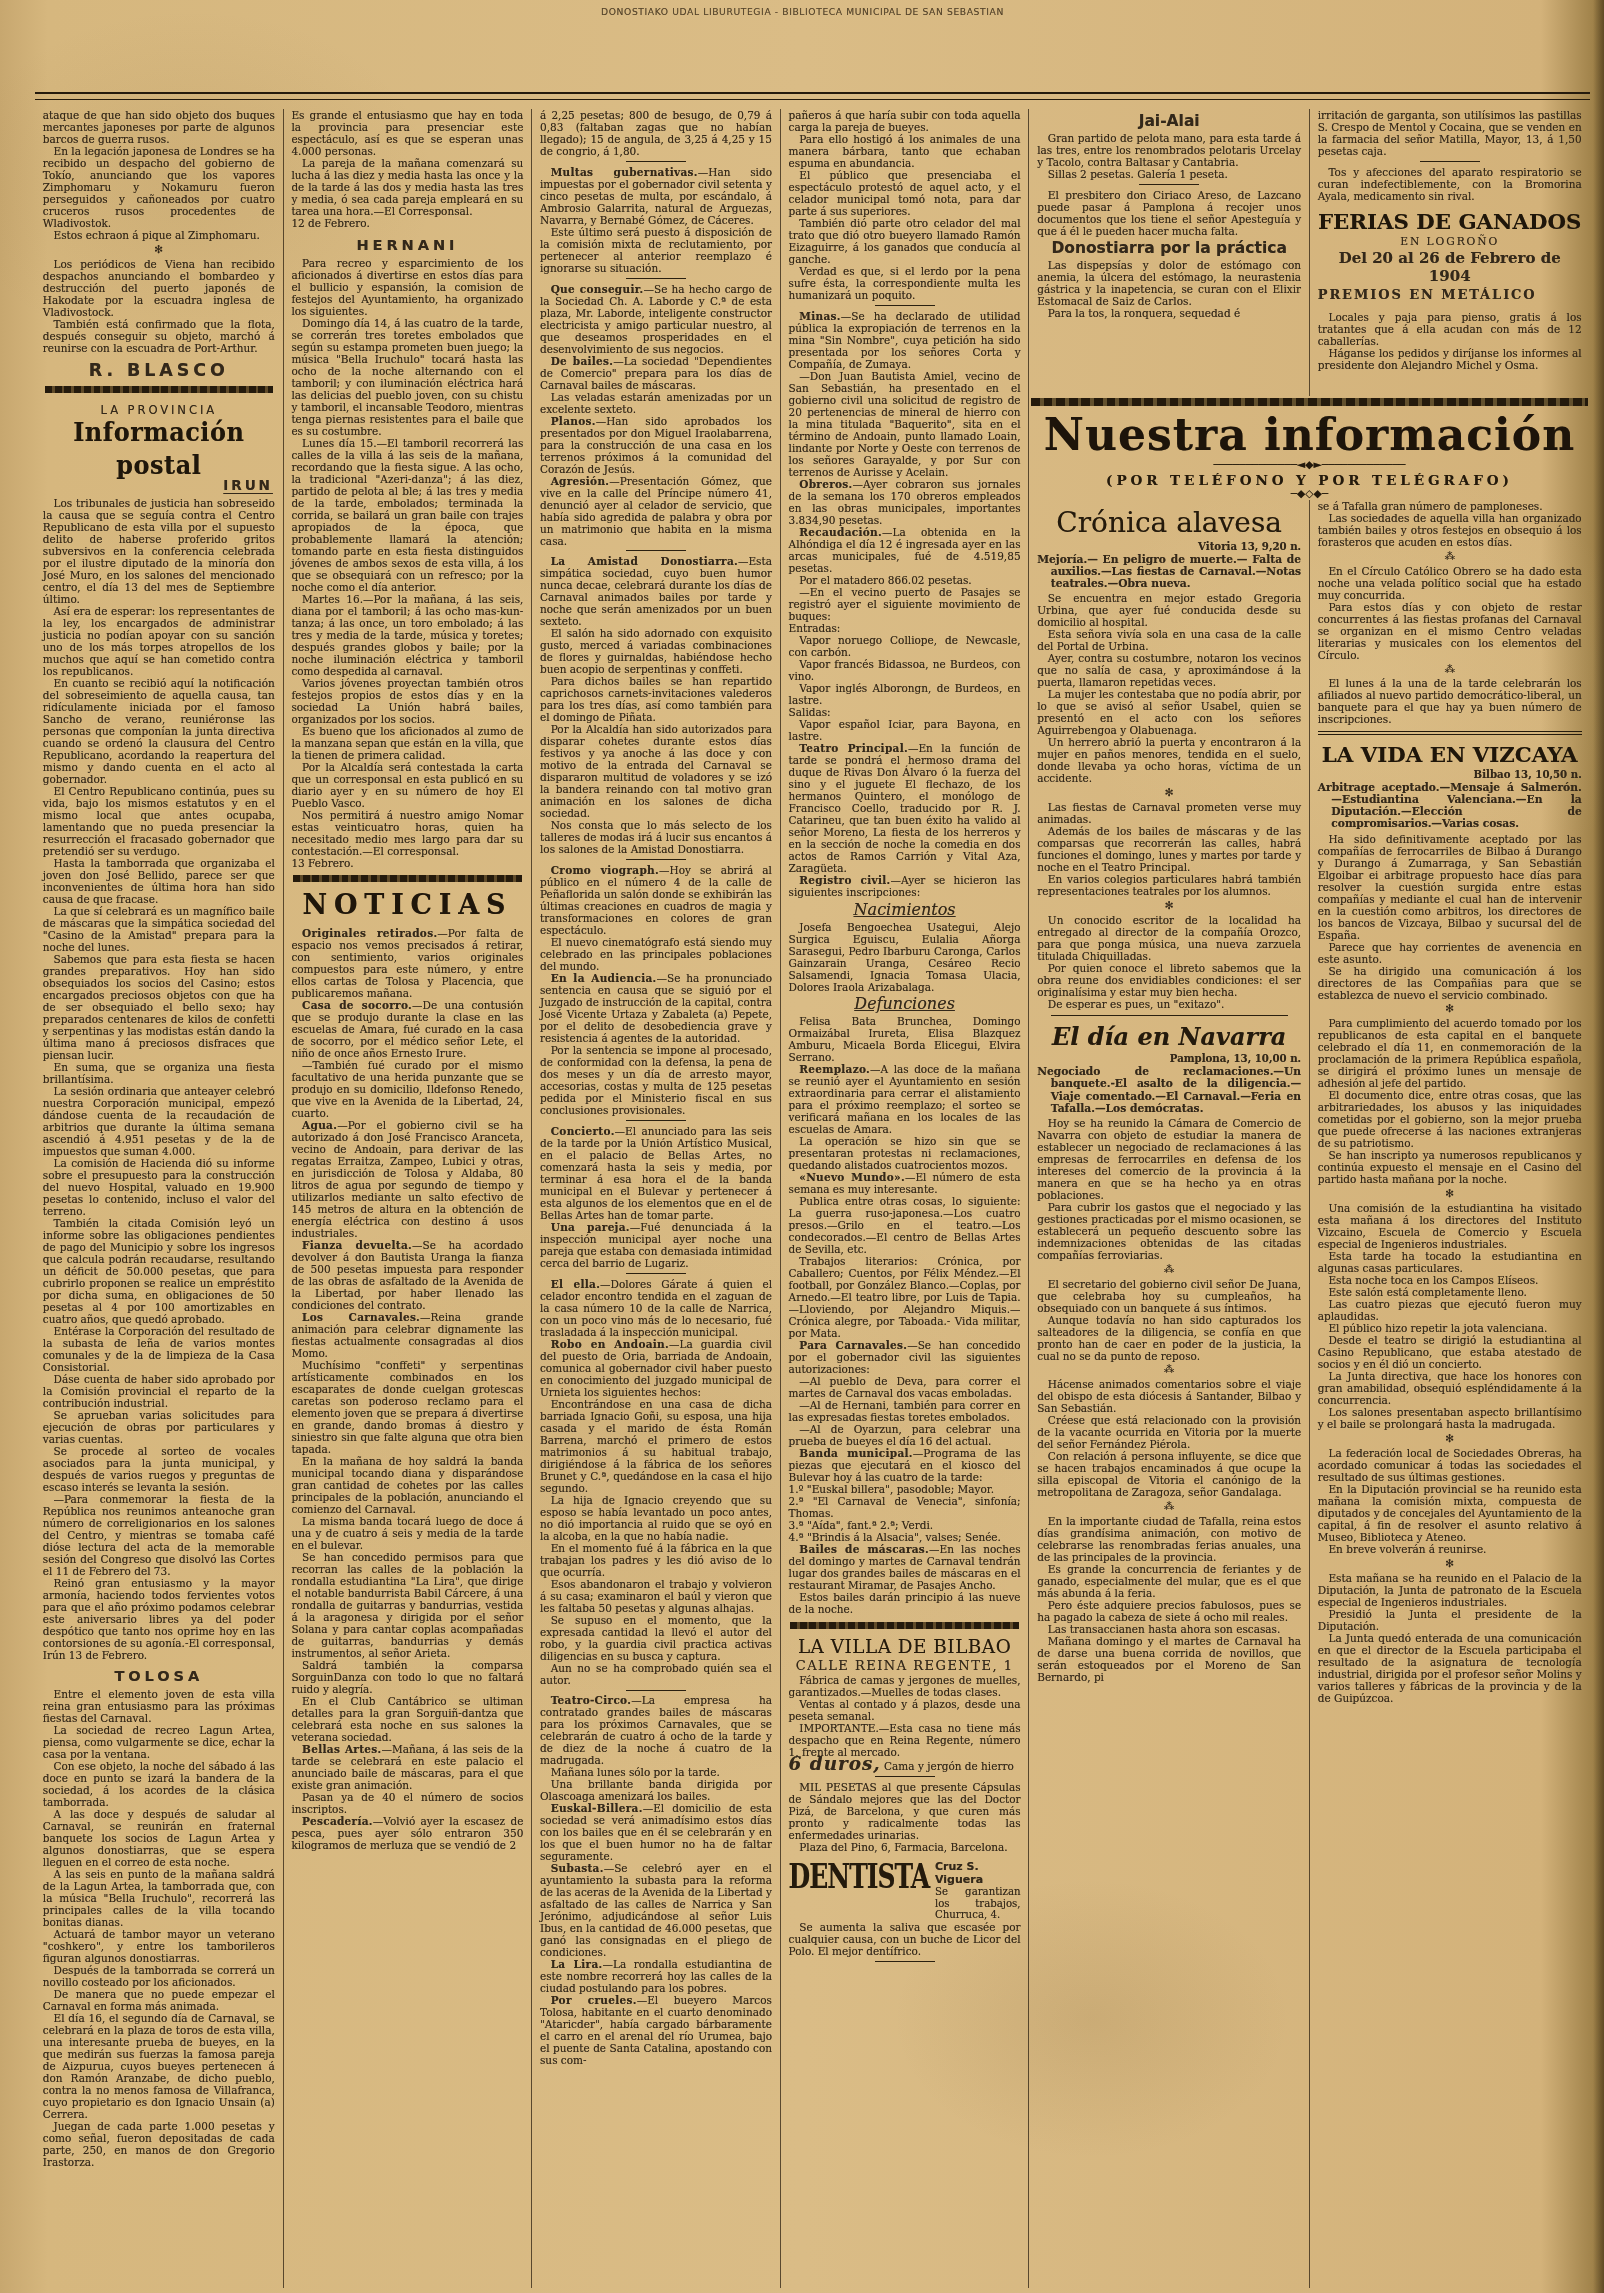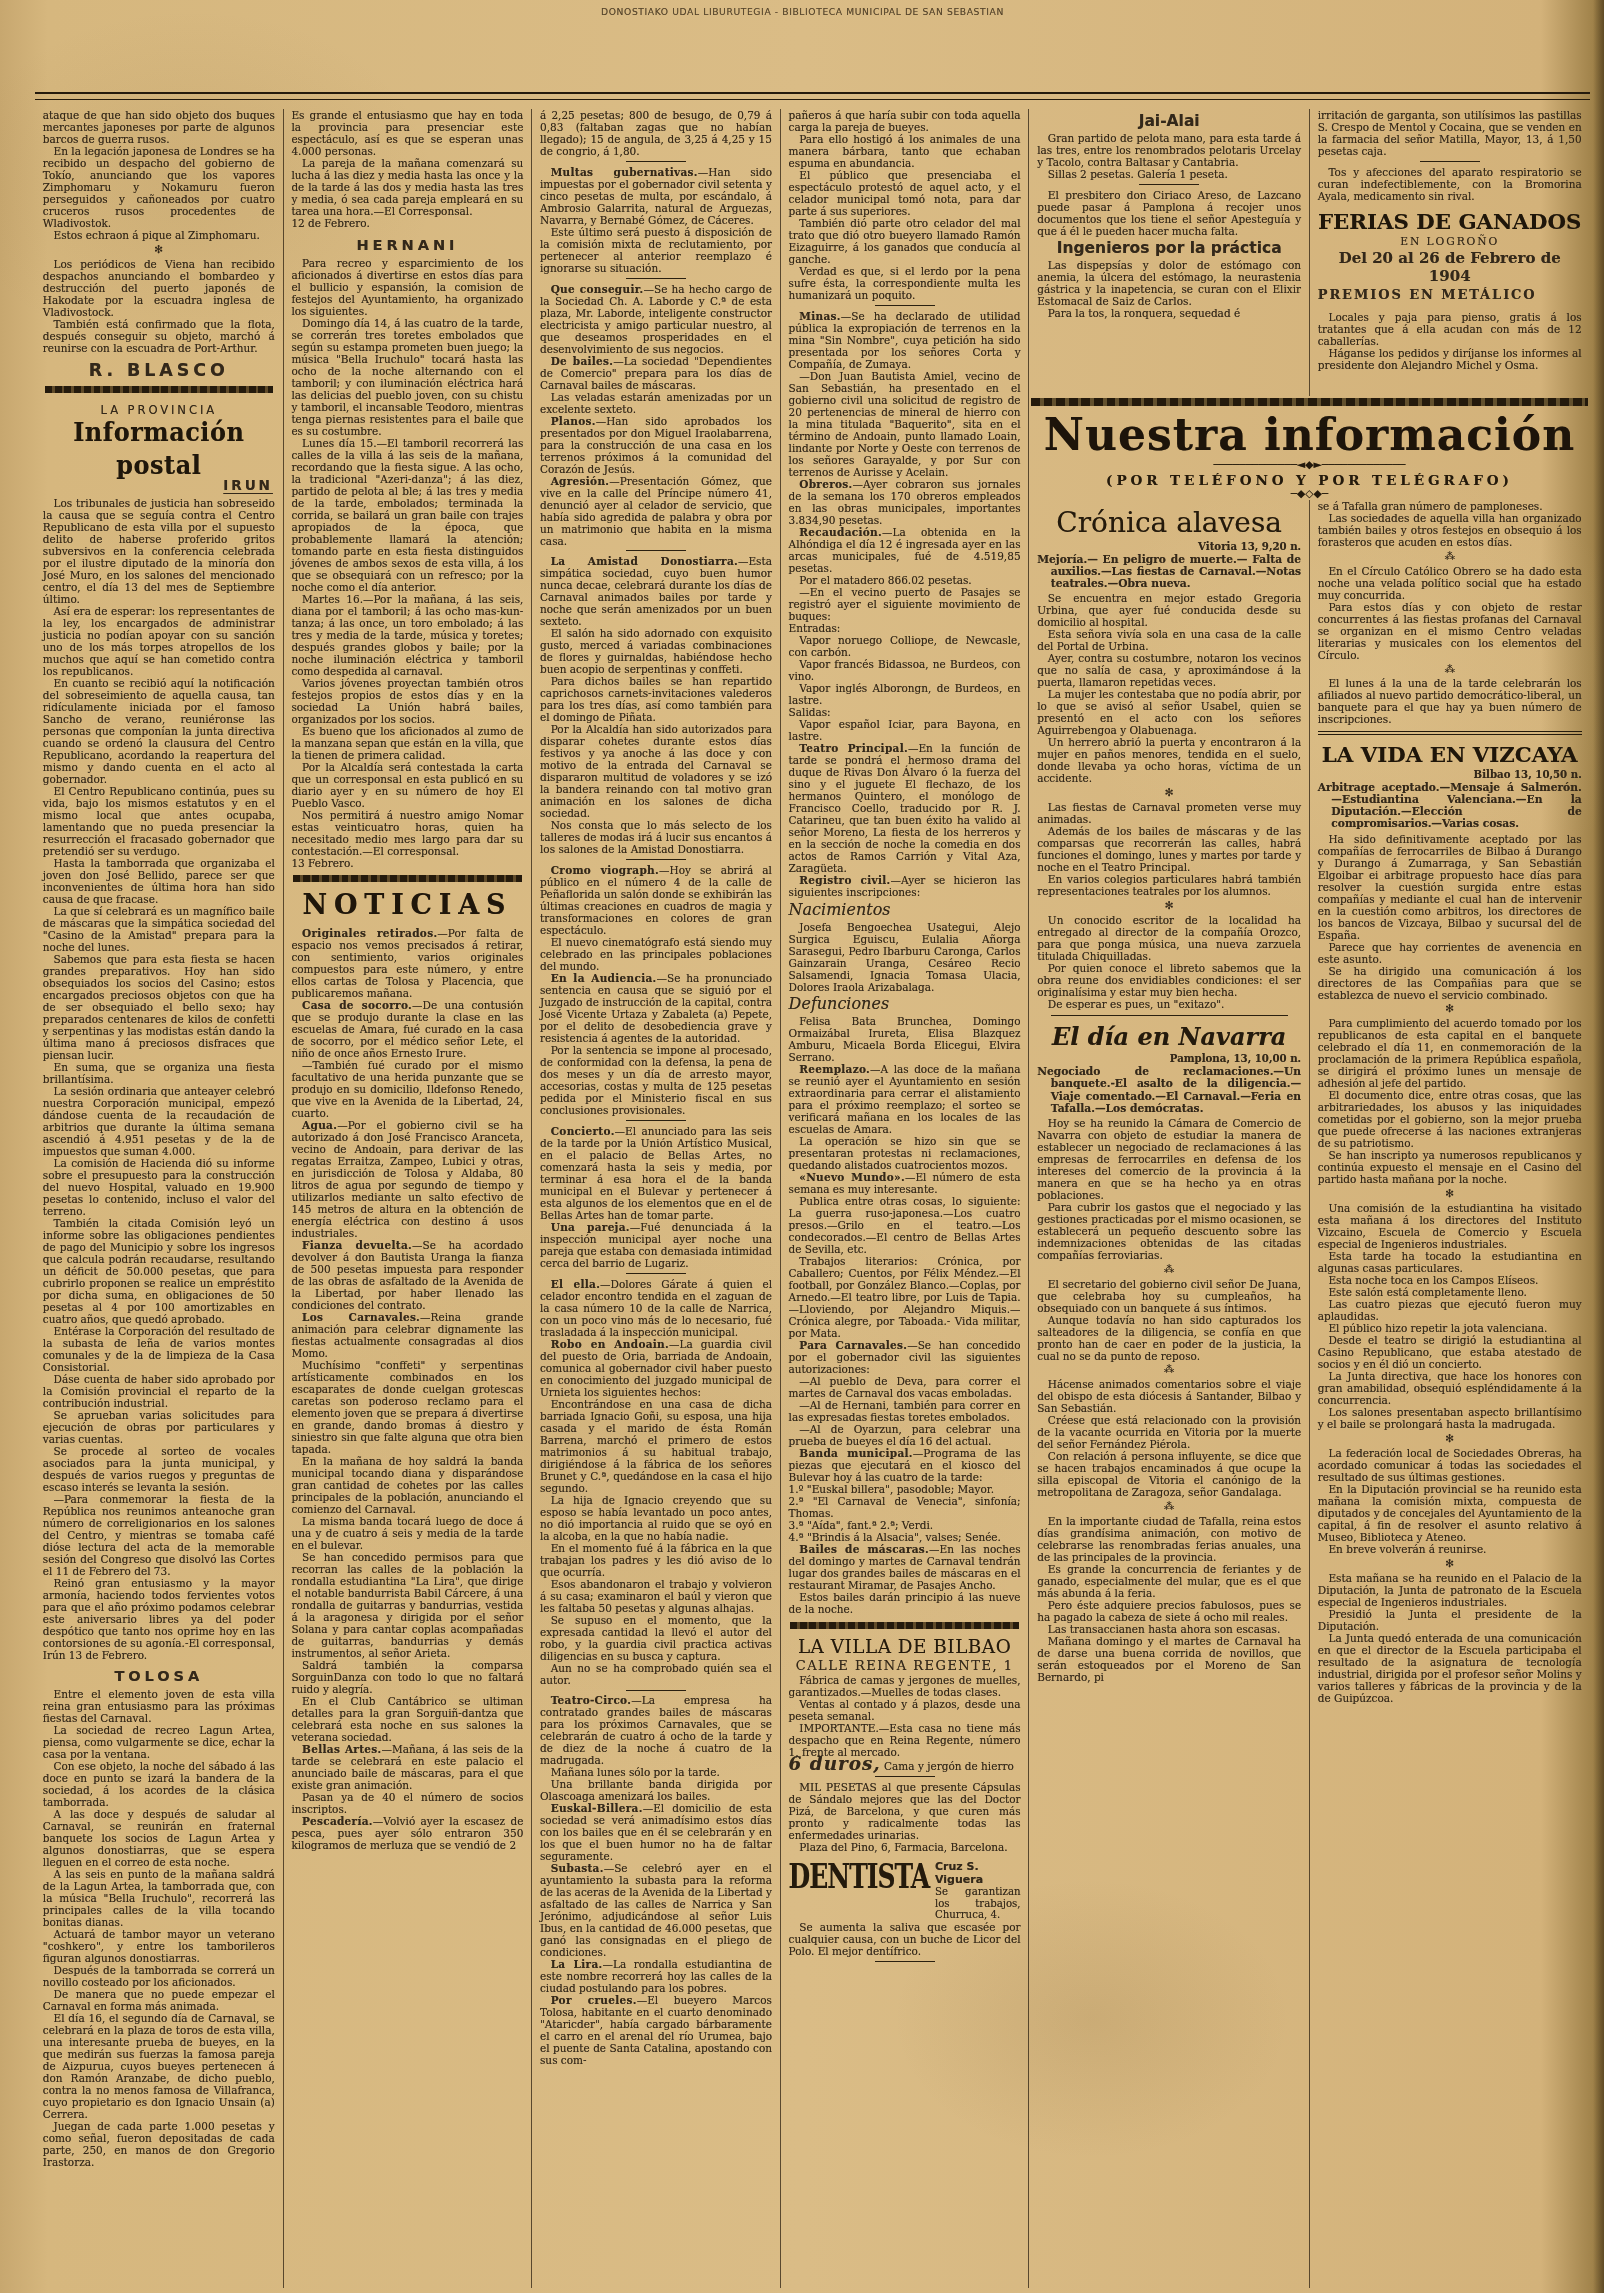--- a/index.html
+++ b/index.html
@@ -50,21 +50,21 @@
   .hcr{margin:5.8px 0 0;text-align:center;font-weight:normal;font-size:28px;color:#241a0c;}
   .hnv{margin:4.9px 0 0;text-align:center;font-weight:bold;font-style:italic;font-size:24px;color:#241a0c;}
   .hfer{margin:6.8px 0 1px;text-align:center;font-weight:bold;font-size:21.3px;letter-spacing:0;color:#1f160a;}
   .scc{margin:1px 0;text-align:center;font-size:10.7px;letter-spacing:1.9px;text-indent:0;}
   .scc.scclg{font-size:13px;letter-spacing:1.5px;}
   .scc2{margin:1px 0 9px;font-weight:bold;font-size:13px;letter-spacing:1.9px;}
   .bc{margin:1.9px 0;text-align:center;font-weight:bold;font-size:15px;}
   .date{margin:1px 0;text-align:right;font-weight:bold;font-size:10.2px;}
   .lede{margin:1.9px 0;font-weight:bold;font-size:10.7px;line-height:12.2px;text-align:justify;
     padding-left:13.6px;text-indent:-13.6px;}
-  .ctr{margin:1.9px 0;font-style:italic;text-indent:0;}
+  .ctr{margin:1.9px 0;text-align:center;font-style:italic;text-indent:0;text-decoration:underline;}
   .hvilla{margin:4.9px 0 0;text-align:center;font-weight:normal;font-size:18.4px;letter-spacing:0.5px;color:#241a0c;}
   .duros .ld{font-size:18.4px;font-style:italic;letter-spacing:1px;}
   .dent{display:flex;gap:5.8px;align-items:flex-start;margin-top:7.8px;}
   .dent .big{font-weight:bold;font-size:25px;line-height:1.05;transform:scaleY(1.35);transform-origin:top left;
     letter-spacing:-1px;color:#241a0c;}
   .dent .dr{flex:1;}
   .dent .nm{font-family:"DejaVu Sans",sans-serif;font-weight:bold;font-size:11px;}
   .dent .tx{font-size:10.2px;line-height:11.5px;text-align:justify;}
   .banner{padding:0 1.9px;}
   .banner .brule{height:7.8px;margin:1.9px 0 2.9px;
@@ -259,21 +259,21 @@
         <div class="sdiv"></div>
       </div>
     <div class="rr">
       <div class="rr-top">
         <div class="subcol first" id="c5t">
             <h3 class="hjai">Jai-Alai</h3>
             <p class="bp">Gran partido de pelota mano, para esta tarde á las tres, entre los renombrados pelotaris Urcelay y Tacolo, contra Baltasar y Cantabria.</p>
             <p class="bp">Sillas 2 pesetas. Galería 1 peseta.</p>
             <div class="sdiv"></div>
             <p class="bp">El presbitero don Ciriaco Areso, de Lazcano puede pasar á Pamplona á recojer unos documentos que los tiene el señor Apesteguía y que á él le pueden hacer mucha falta.</p>
-            <h3 class="hjai">Ingenieros por la práctica</h3>
+            <h3 class="hjai">Donostiarra por la práctica</h3>
             <p class="bp">Las dispepsías y dolor de estómago con anemia, la úlcera del estómago, la neurastenia gástrica y la inapetencia, se curan con el Elixir Estomacal de Saiz de Carlos.</p>
             <p class="bp">Para la tos, la ronquera, sequedad é</p>
           </div>
         <div class="subcol" id="c6t">
             <p class="bp pn">irritación de garganta, son utilísimos las pastillas S. Crespo de Mentol y Cocaina, que se venden en la farmacia del señor Matilla, Mayor, 13, á 1,50 pesetas caja.</p>
             <div class="sdiv"></div>
             <p class="bp">Tos y afecciones del aparato respiratorio se curan indefectiblemente, con la Bromorina Ayala, medicamento sin rival.</p>
             <h2 class="hfer">FERIAS DE GANADOS</h2>
             <p class="scc">EN LOGROÑO</p>
             <p class="bc">Del 20 al 26 de Febrero de 1904</p>

